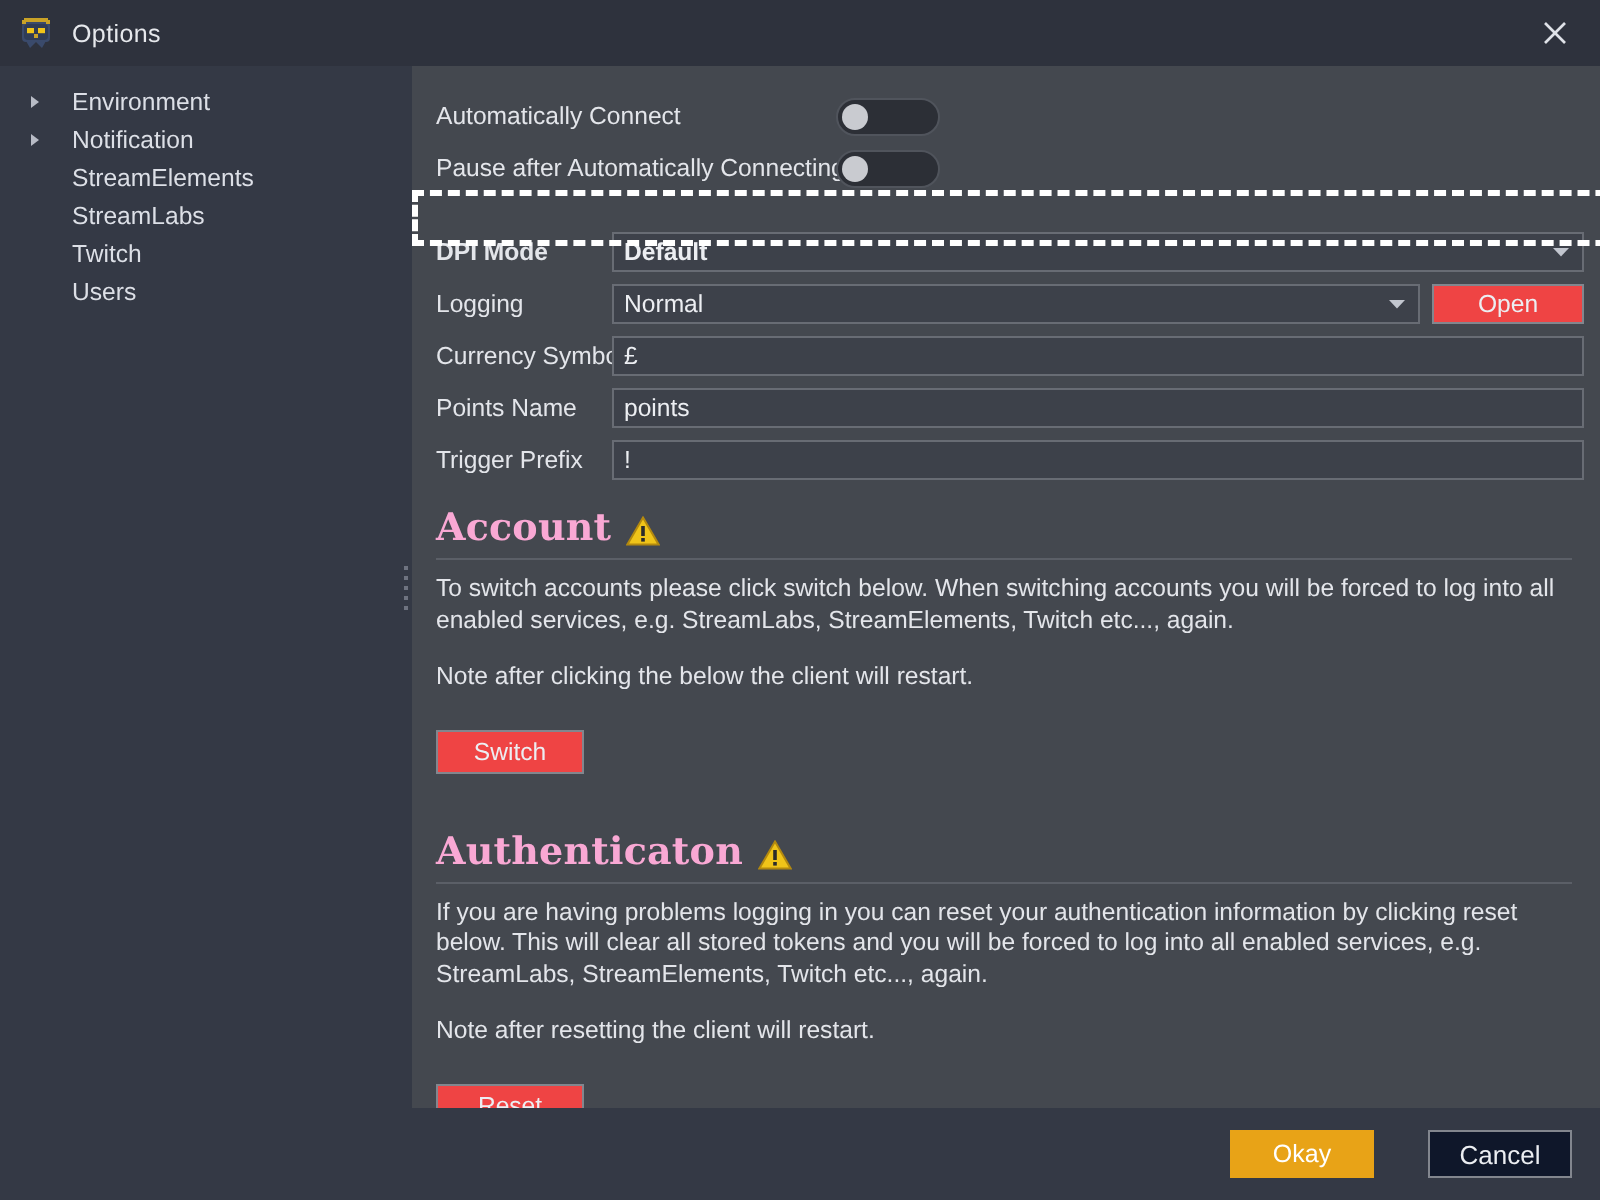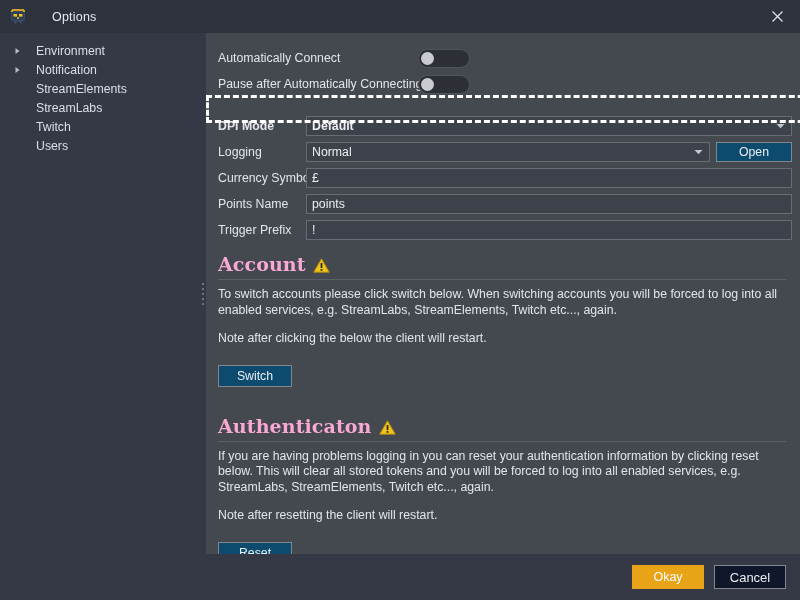--- a/index.html
+++ b/index.html
@@ -23,21 +23,20 @@
   }
 
   
   #titlebar {
     height: 33px;
     min-height: 33px;
     background: #2e323d;
     display: flex;
     align-items: center;
     position: relative;
-    gap: 16px;
   }
   #title-icon {
     width: 18px;
     height: 18px;
     margin-left: 9px;
     margin-right: 9px;
     flex: 0 0 auto;
   }
   #title-text {
     color: #e6e8ec;
@@ -207,21 +206,21 @@
   }
   .combo .caret {
     position: absolute;
     right: 6px;
     top: 50%;
     transform: translateY(-50%);
     display: flex;
   }
 
   .btn {
-    background: #0c4a6e;
+    background: #ef4444;
     border: 1px solid #82868e;
     color: #eceef2;
     font-size: 12.3px;
     font-family: "Liberation Sans", sans-serif;
     height: 22px;
     padding: 0 14px;
     cursor: pointer;
     box-sizing: border-box;
     white-space: nowrap;
   }
@@ -289,21 +288,21 @@
   
   #footer {
     height: 46px;
     min-height: 46px;
     background: #343945;
     display: flex;
     align-items: center;
     justify-content: flex-end;
     padding-right: 14px;
     box-sizing: border-box;
-    gap: 10px;
+    gap: 27px;
   }
   #btn-okay {
     background: #e8a317;
     border: 1px solid #e8a317;
     color: #ffffff;
     font-size: 12.5px;
     font-family: "Liberation Sans", sans-serif;
     width: 72px;
     height: 24px;
     cursor: pointer;

